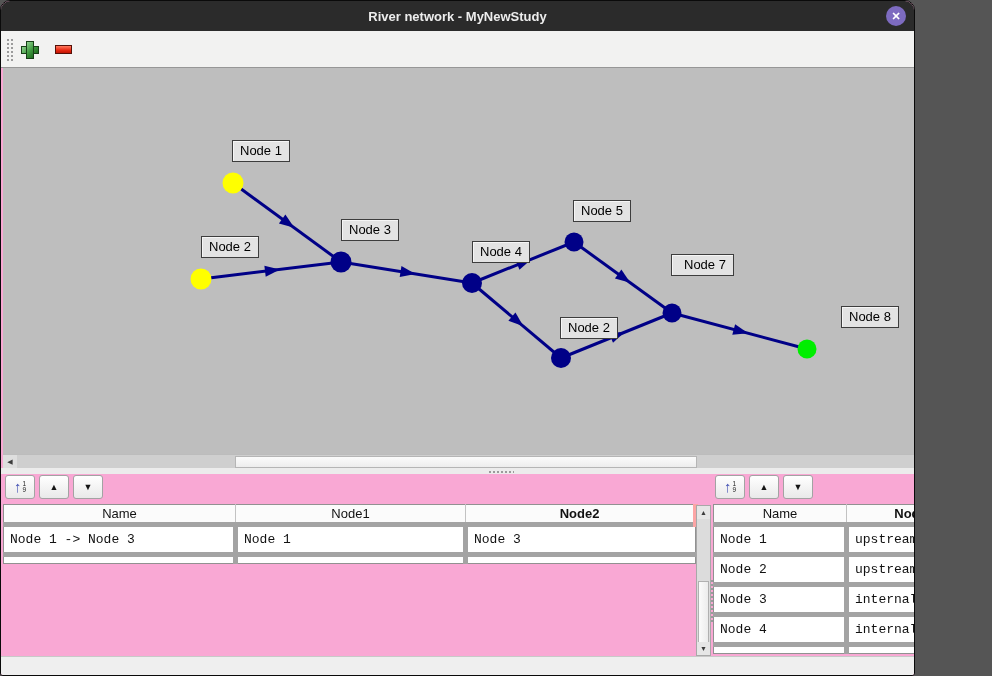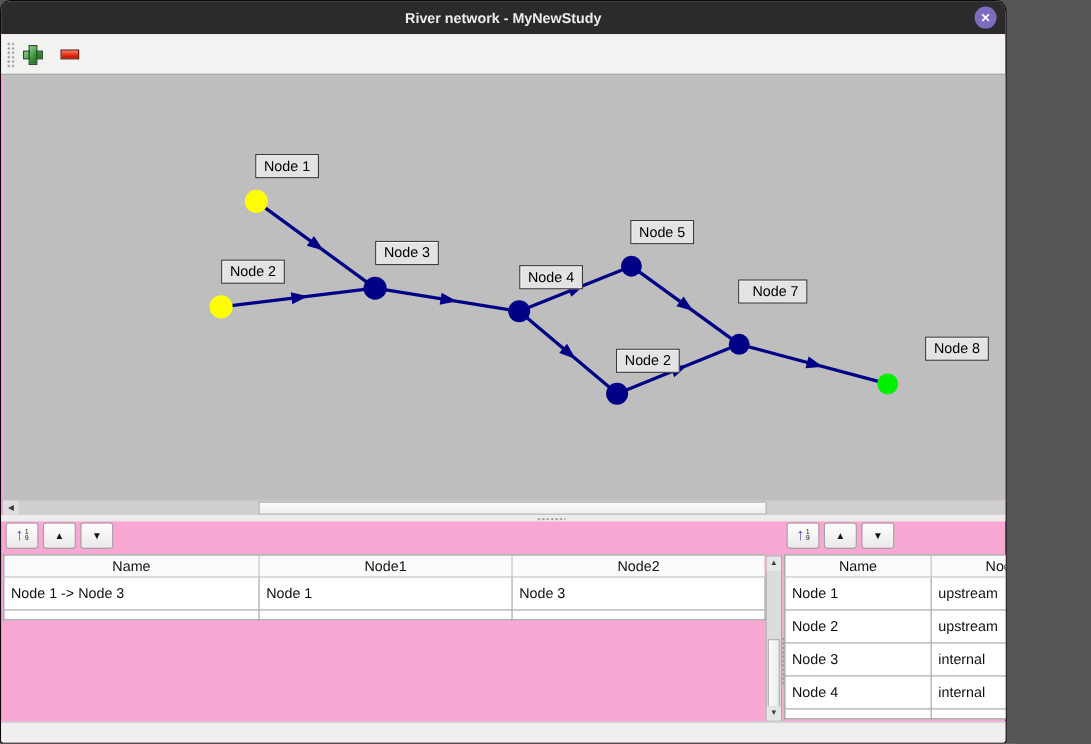--- a/index.html
+++ b/index.html
@@ -98,24 +98,24 @@
   .sort-digits { display:flex; flex-direction:column; font-size:6.5px; line-height:6.5px; color:#222; margin-left:1px; }
   
   table { border-collapse:collapse; table-layout:fixed; background:#ffffff; position:absolute; top:30px; left:0; }
   .tbl-left { width:692px; }
   .tbl-right { width:263px; }
   th {
     height:20px; font-size:13px; font-weight:normal; background:#fbfbfb;
     border:1px solid #c2c2c2; border-top:1px solid #919191; text-align:center; padding:0;
   }
   th:first-child { border-left:1px solid #919191;margin-left:10px; }
-  th:last-child  { border-right:1px solid #fca5a5; }
+  th:last-child  { border-right:5px solid #fca5a5;font-weight:bold; }
   td {
     height:30px; font-size:13px; padding:0 12px 0 6px; background:#ffffff;
-    border:1px solid #a3a3a3; white-space:nowrap; overflow:hidden;
+    border:5px solid #a3a3a3; white-space:nowrap; overflow:hidden;font-family:Liberation Mono, monospace;
   }
   td:first-child { border-left:1px solid #919191; }
   td:last-child  { border-right:1px solid #919191; }
   tr.partial td { height:9px; border-bottom:1px solid #919191; }
   .tscroll {
     position:absolute; top:31px; width:15px; height:151px;
     background:#dcdcdc; border:1px solid #a8a8a8;
   }
   .pane-left .tscroll { left:693px; }
   .pane-right .tscroll { left:262px; }

